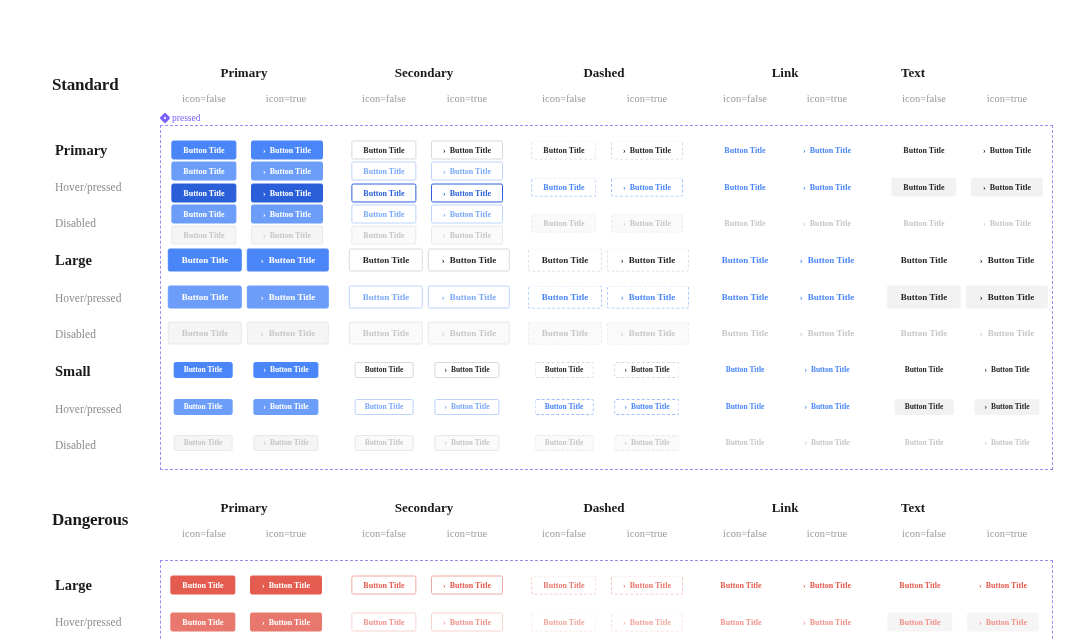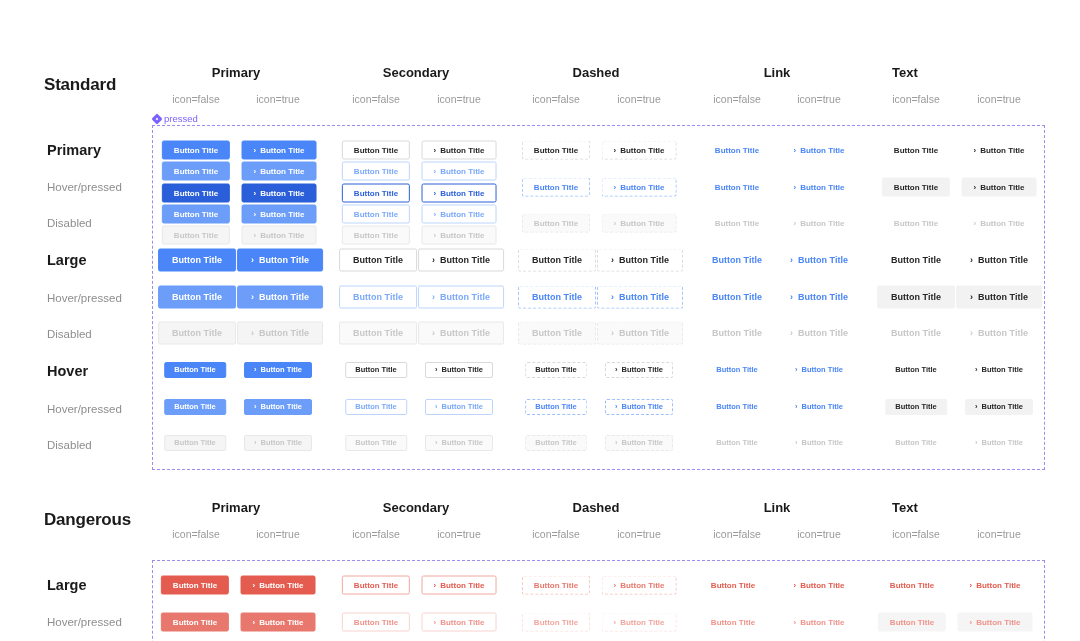--- a/index.html
+++ b/index.html
@@ -1,21 +1,21 @@
 <!DOCTYPE html>
 <html><head>
 <meta charset="utf-8">
 <style>
   html,body{margin:0;padding:0;}
   body{
     width:1080px;height:641px;background:#ffffff;
     font-family:"Liberation Sans","DejaVu Sans",sans-serif;
     overflow:hidden;position:relative;
   }
-  .stage{position:absolute;left:0;top:0;width:900px;height:641px;}
+  .stage{position:absolute;left:8px;top:0;width:900px;height:641px;font-family:Liberation Serif, serif;}
 
   
   .frame{position:absolute;border:1px dashed #9b8df0;box-sizing:border-box;}
   .frame-label{position:absolute;font-size:9.5px;color:#7b61ff;white-space:nowrap;
     display:flex;align-items:center;gap:3px;}
   .frame-label .diamond{display:inline-block;width:8px;height:8px;
     background:#7b61ff;transform:rotate(45deg);border-radius:1.5px;position:relative;}
   .frame-label .diamond::after{content:"";position:absolute;left:2.6px;top:2.6px;
     width:2.8px;height:2.8px;background:#ffffff;border-radius:0.5px;}
 
@@ -124,21 +124,21 @@
   </div>
 
   <div class="row-label major" style="left:47px;top:142px;">Primary</div>
   <div class="row-label minor" style="left:47px;top:181px;">Hover/pressed</div>
   <div class="row-label minor" style="left:47px;top:217px;">Disabled</div>
 
   <div class="row-label major" style="left:47px;top:252px;">Large</div>
   <div class="row-label minor" style="left:47px;top:292px;">Hover/pressed</div>
   <div class="row-label minor" style="left:47px;top:328px;">Disabled</div>
 
-  <div class="row-label major" style="left:47px;top:363px;">Hover</div>
+  <div class="row-label major" style="left:47px;top:363px;">Small</div>
   <div class="row-label minor" style="left:47px;top:403px;">Hover/pressed</div>
   <div class="row-label minor" style="left:47px;top:439px;">Disabled</div>
 
   <div class="cell" style="left:196px;top:150px;">
       <div class="btn sz-medium v-primary noic">
         <span>Button Title</span>
       </div>
     </div>
   <div class="cell" style="left:279px;top:150px;">
       <div class="btn sz-medium v-primary">

